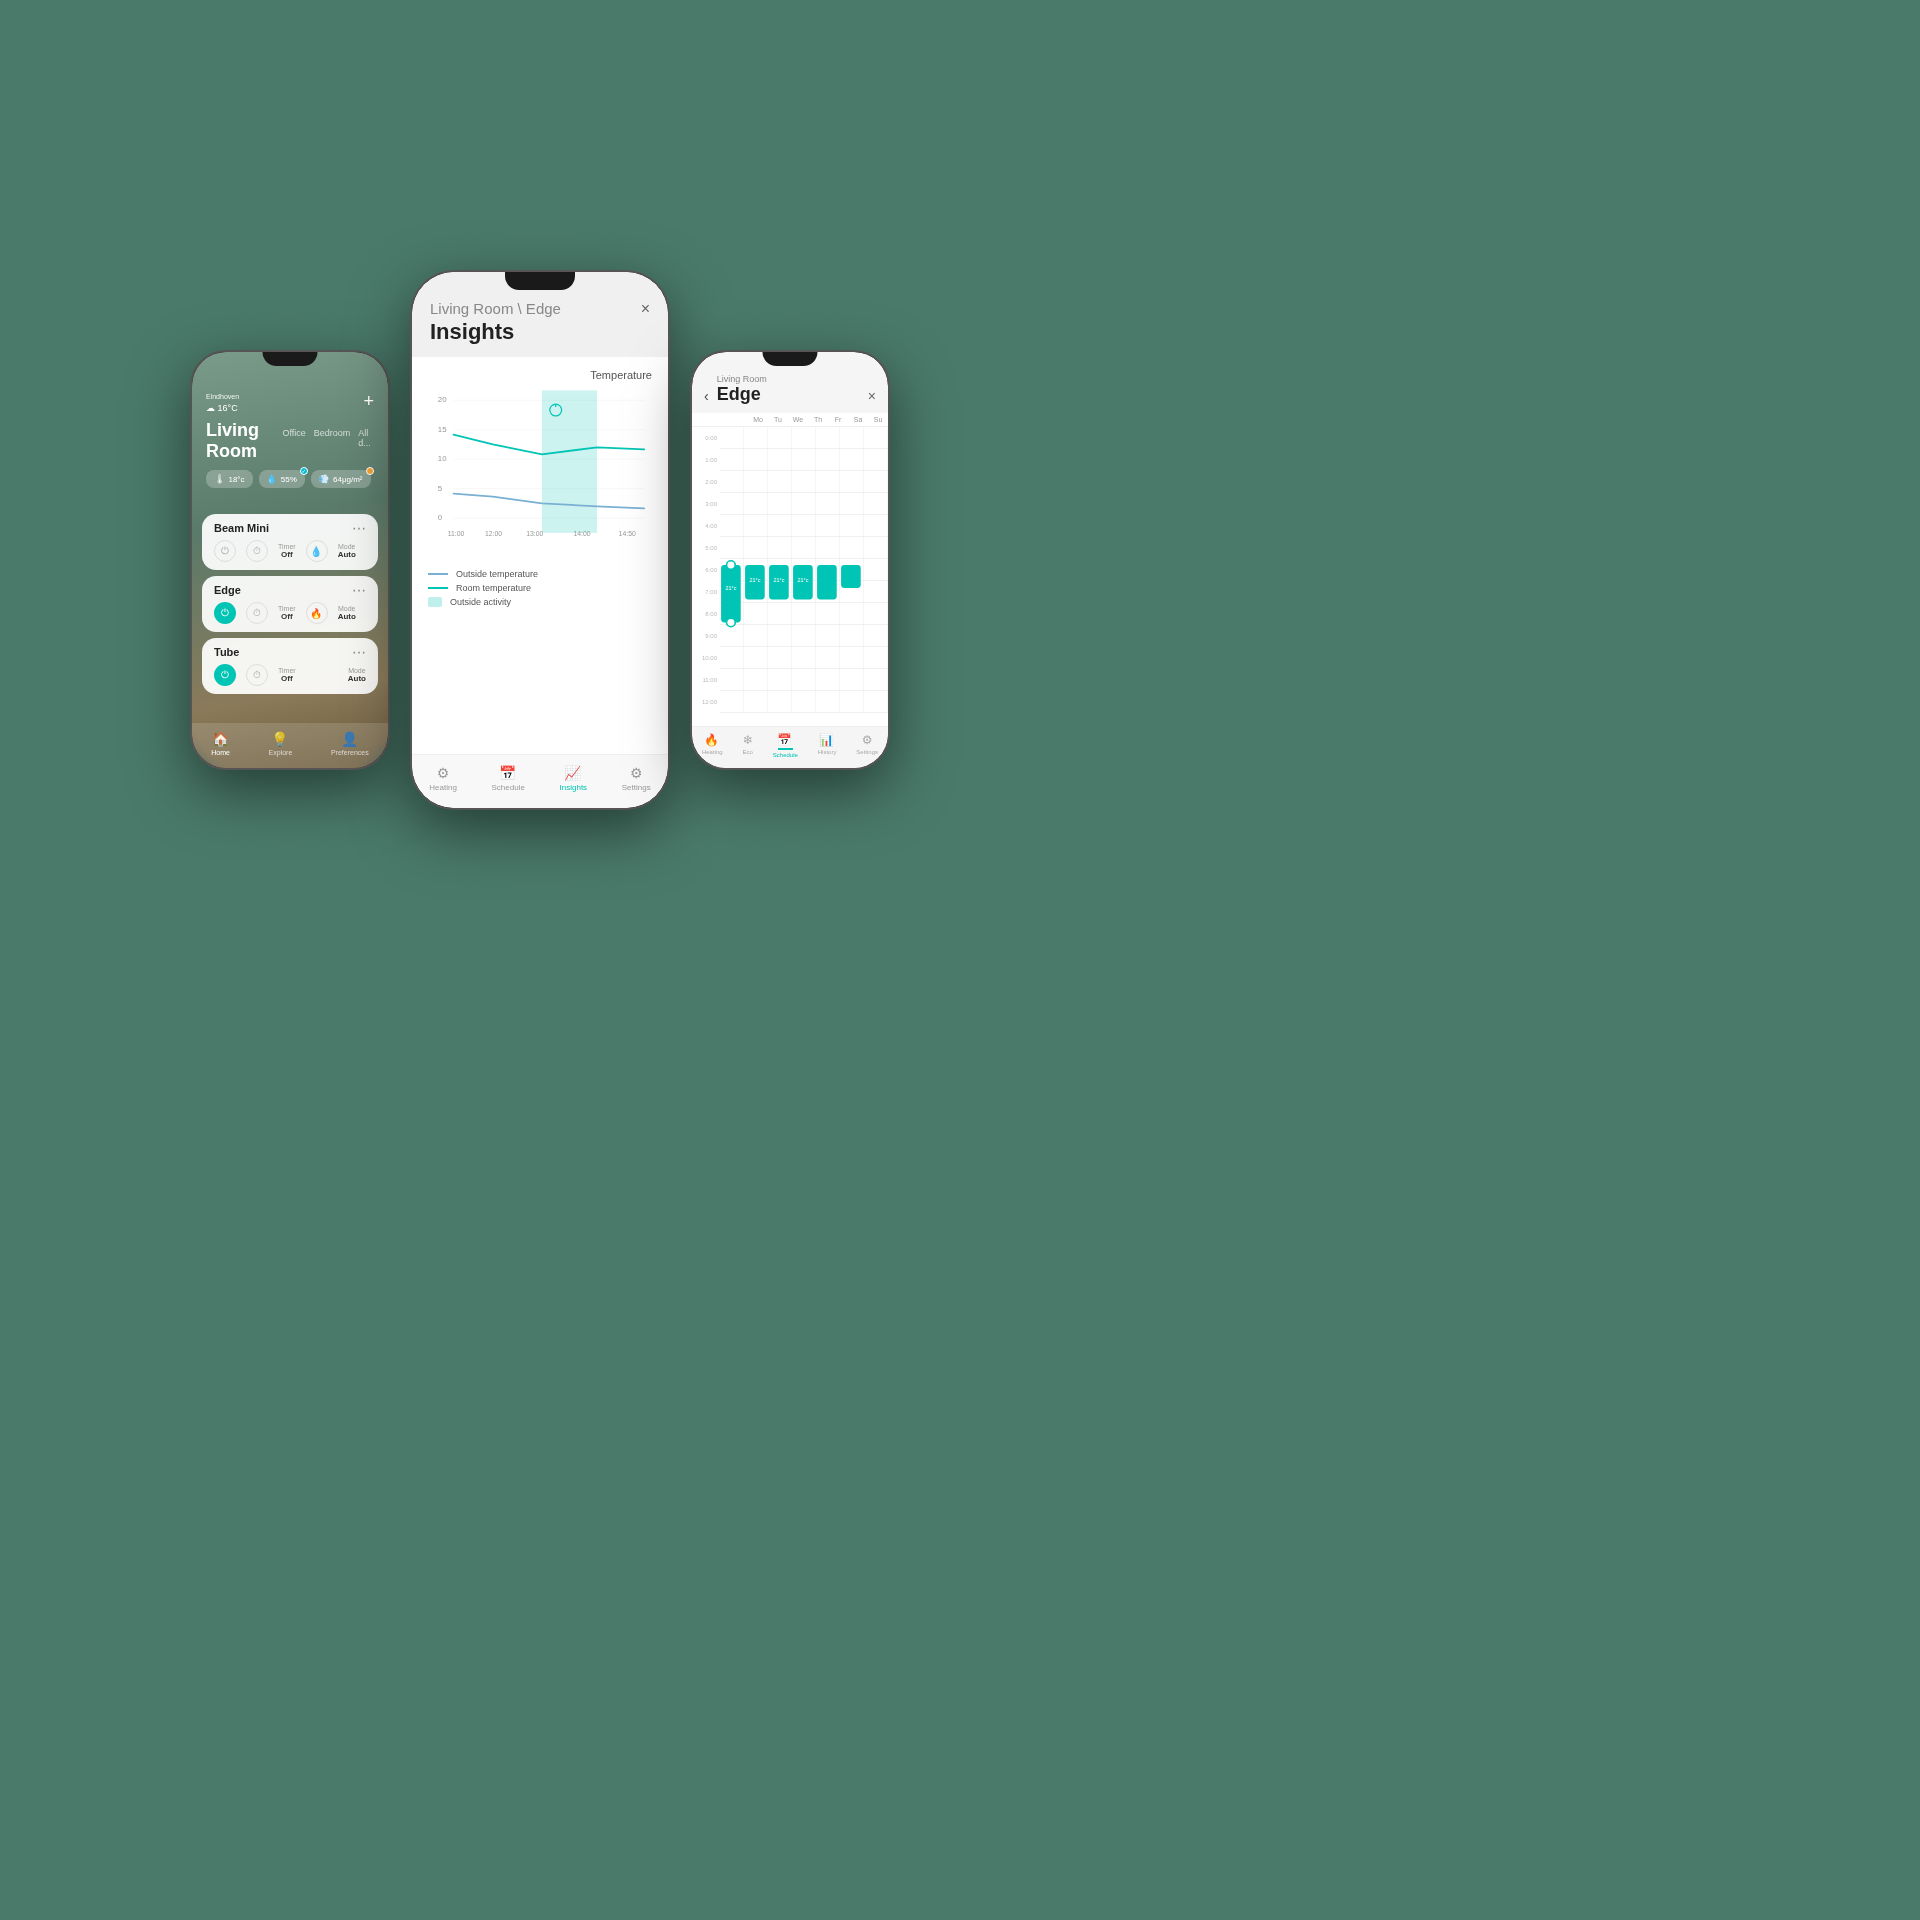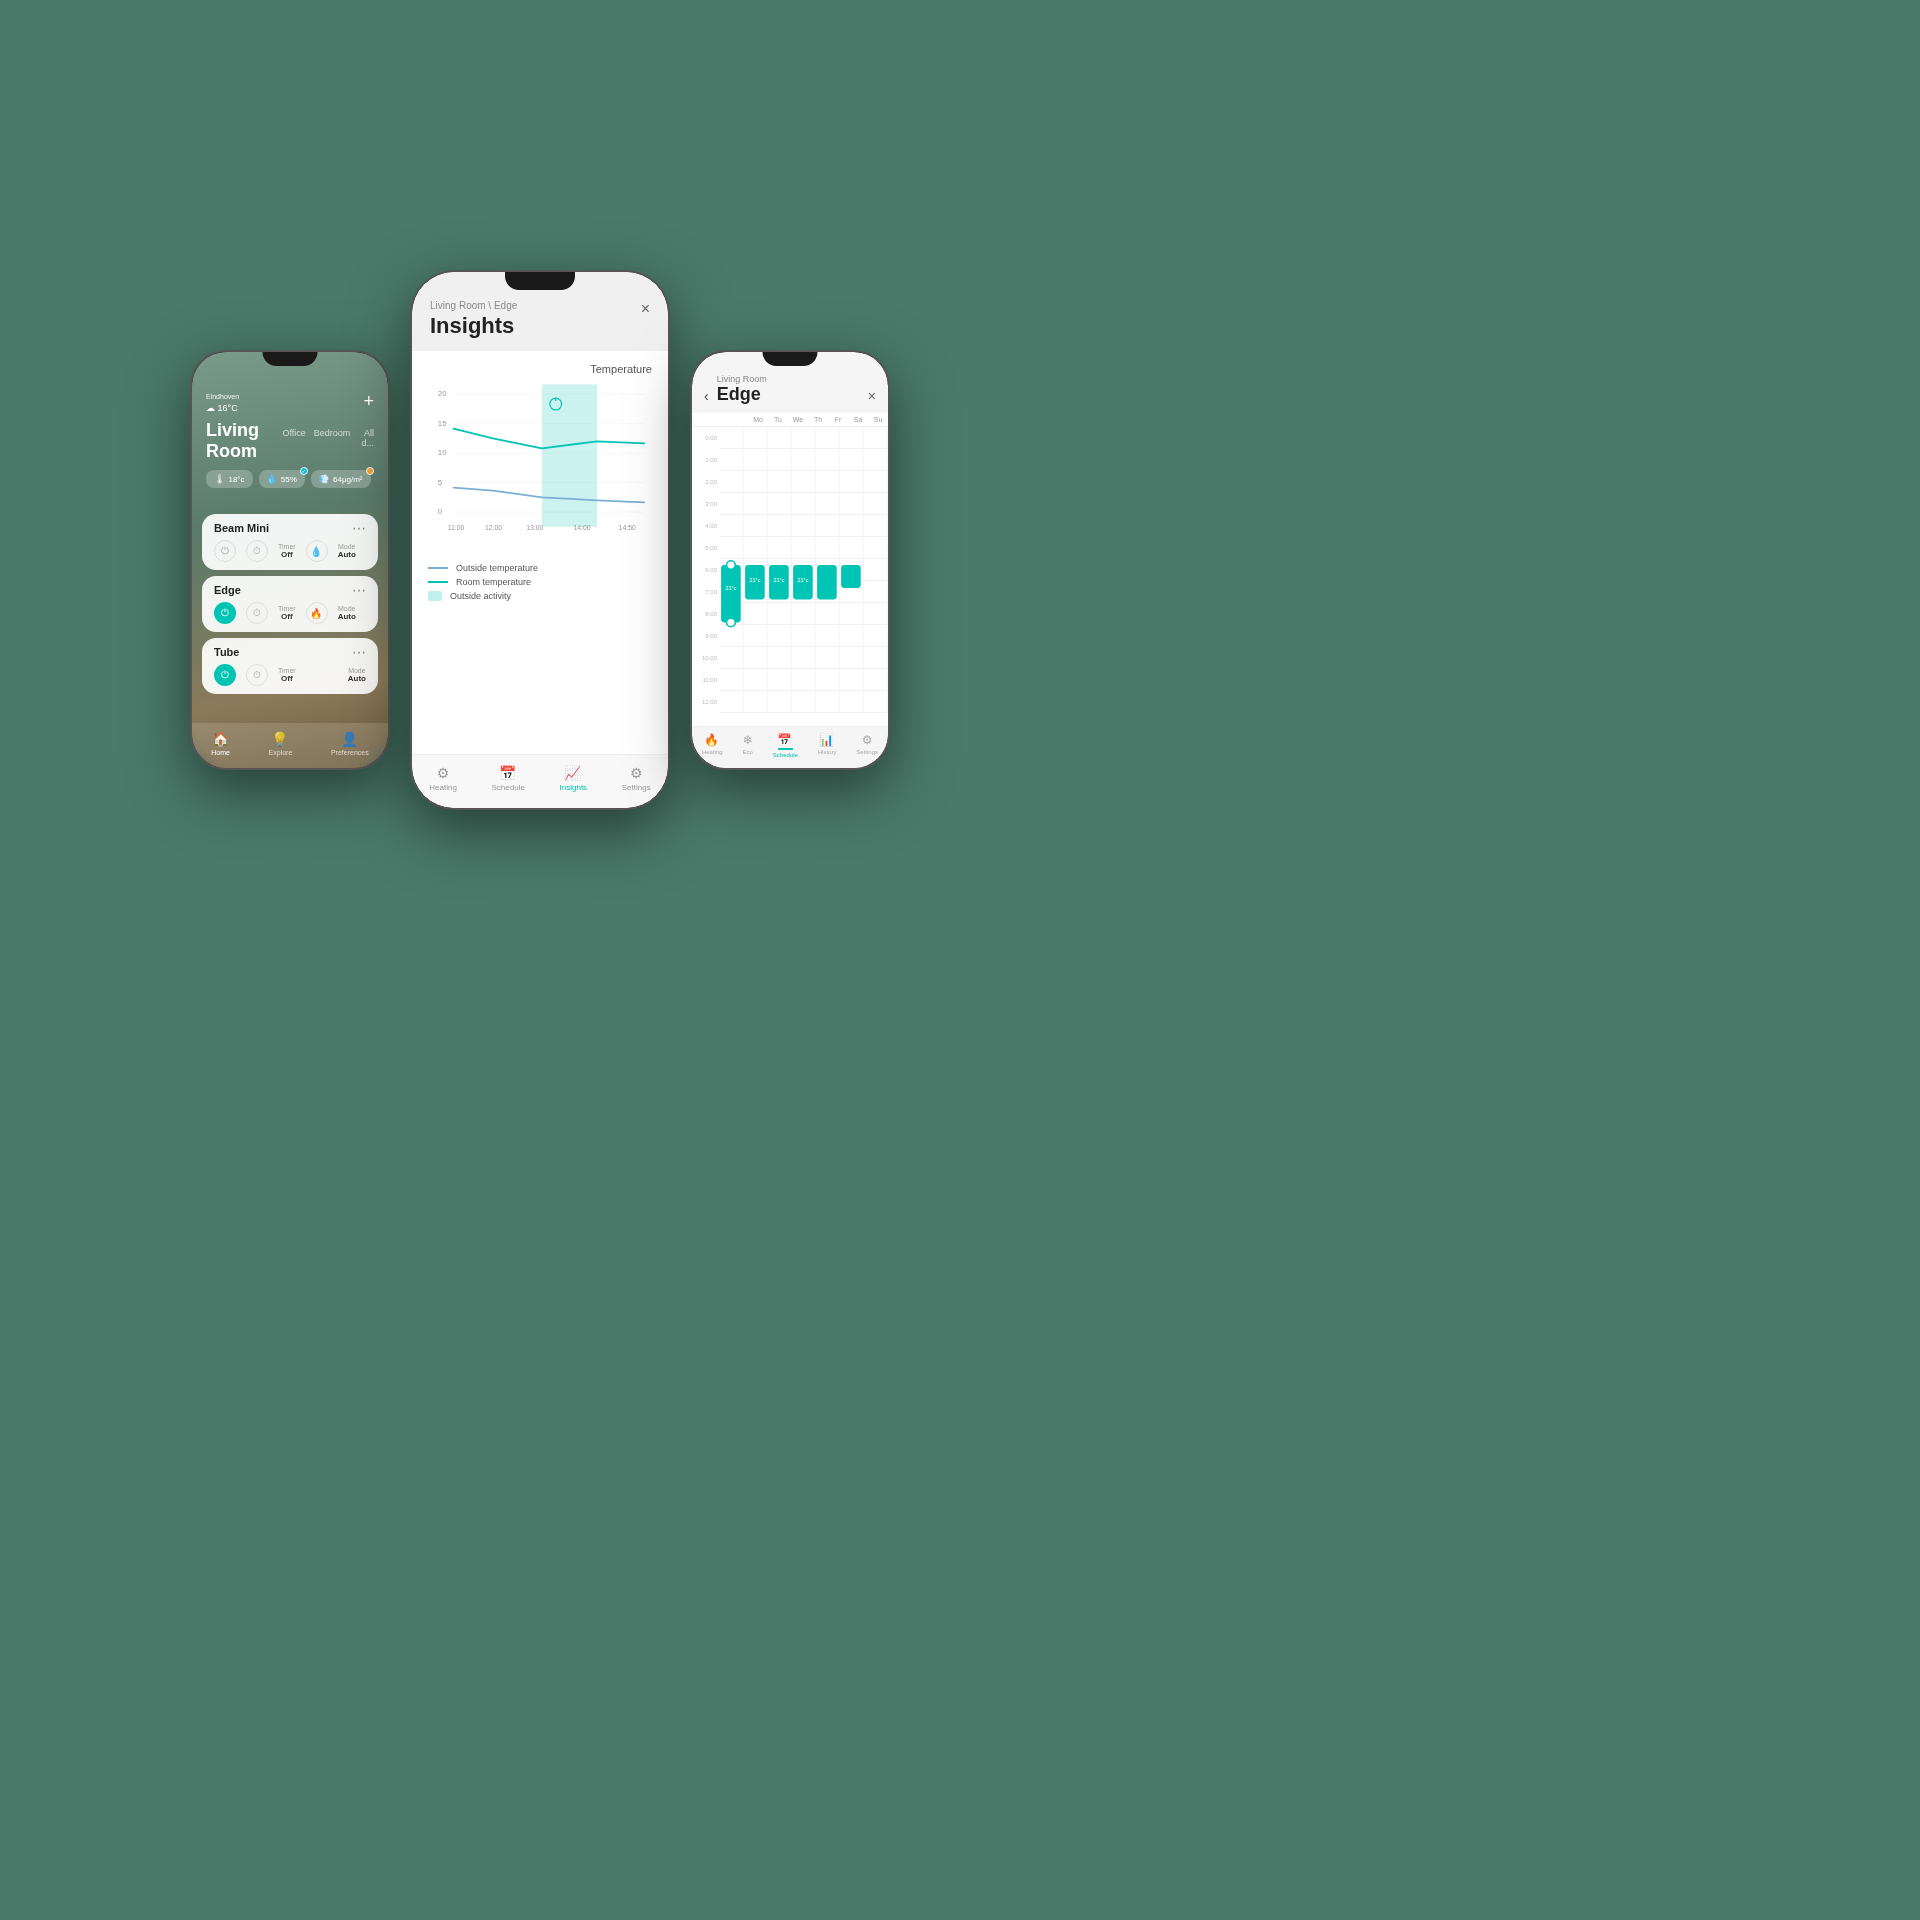--- a/index.html
+++ b/index.html
@@ -119,21 +119,20 @@
       padding: 0 14px 8px;
     }
     .left-room-main {
       color: #fff;
       font-size: 18px;
       font-weight: 600;
     }
     .left-room-tab {
       color: rgba(255,255,255,0.7);
       font-size: 9px;
-      text-align: right;
     }
     .left-stats {
       display: flex;
       gap: 6px;
       padding: 0 14px 10px;
     }
     .left-stat {
       background: rgba(255,255,255,0.25);
       border-radius: 8px;
       padding: 4px 8px;
@@ -252,21 +251,21 @@
       background: #f8f8f8;
       display: flex;
       flex-direction: column;
       height: 100%;
     }
     .center-header {
       background: #f0f0f0;
       padding: 28px 18px 12px;
     }
     .center-breadcrumb {
-      font-size: 10px;
+      font-size: 15px;
       color: #888;
       margin-bottom: 2px;
     }
     .center-title {
       font-size: 22px;
       font-weight: 700;
       color: #222;
     }
     .center-close {
       position: absolute;

